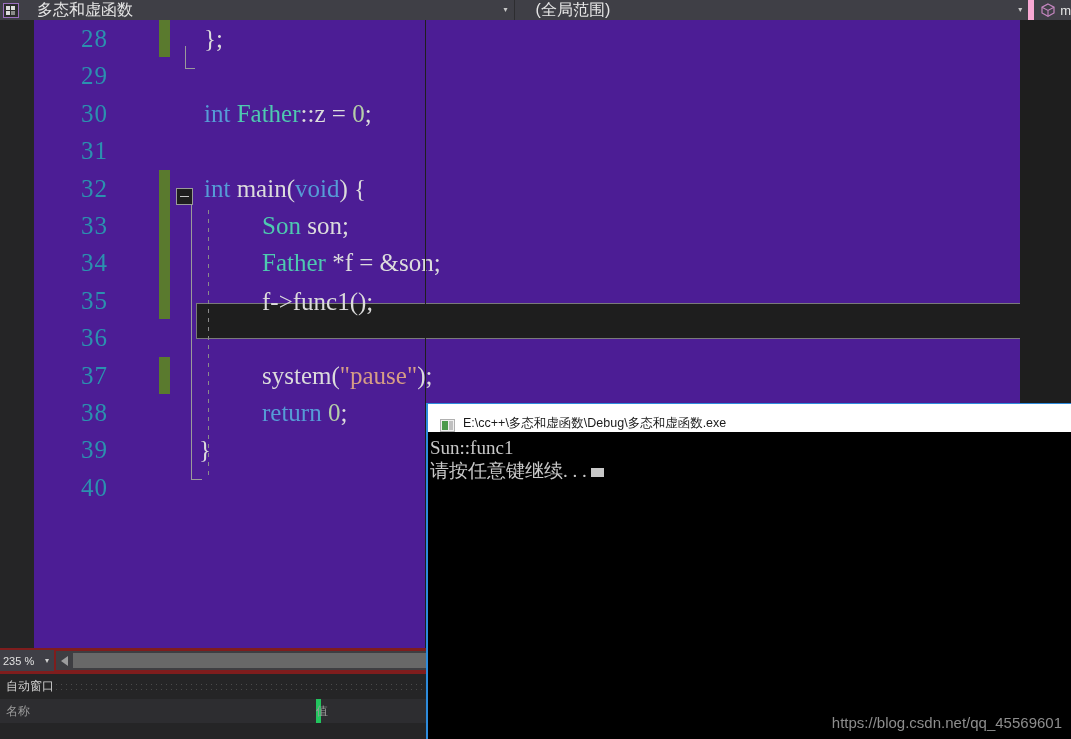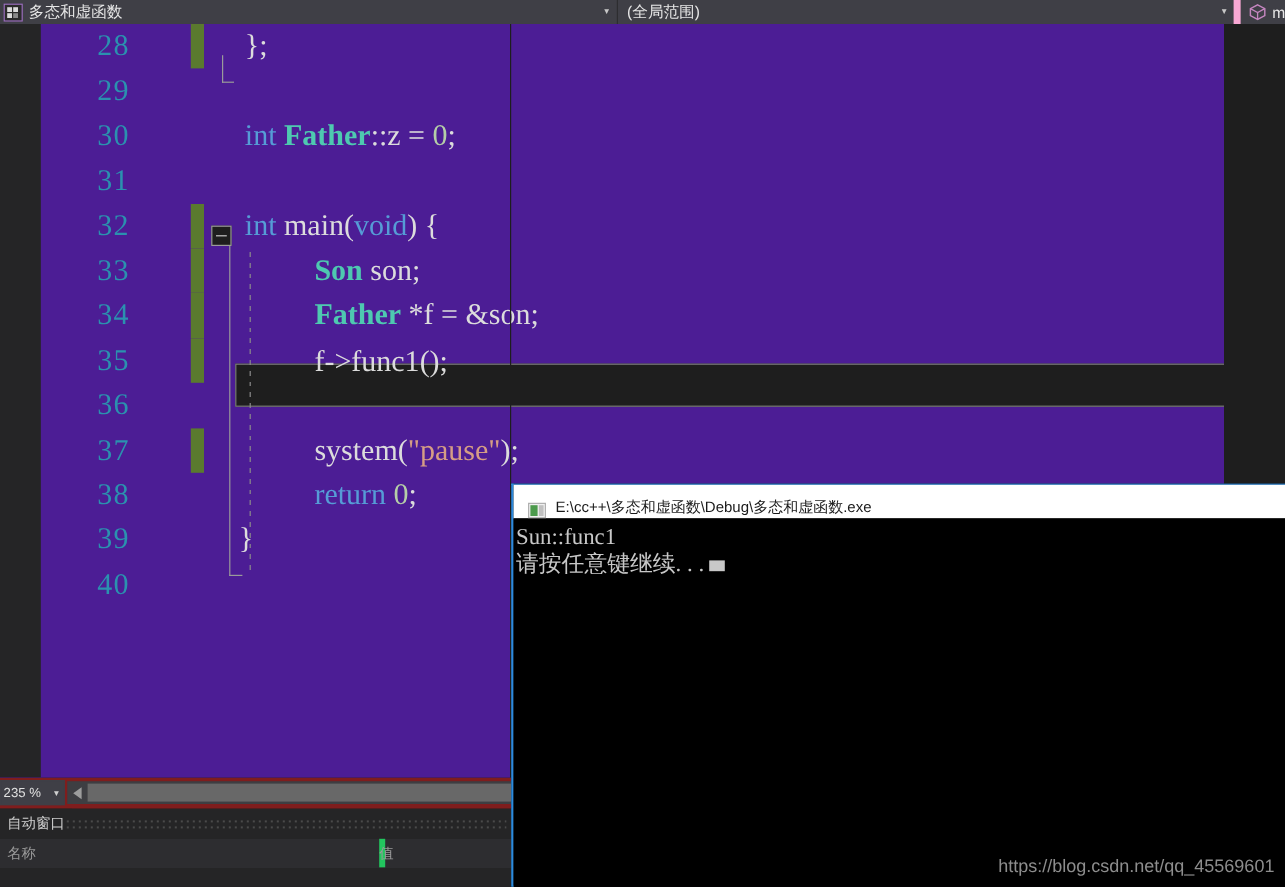--- a/index.html
+++ b/index.html
@@ -26,22 +26,22 @@
   .nav-icon-box{
     width:14px;height:13px;margin:0 5px 0 3px;flex:none;
     border:1px solid #9b6fbf;background:#2b2b2b;
     position:relative;overflow:hidden;
   }
   .nav-icon-box:before{
     content:"";position:absolute;left:2px;top:2px;width:4px;height:4px;
     background:#dcdcdc;box-shadow:5px 0 0 #dcdcdc,0 5px 0 #dcdcdc,5px 5px 0 #8a8a8a;
   }
   .nav-text{
-    color:#e6e6e6;font-size:13px;white-space:nowrap;overflow:hidden;
-    flex:1;line-height:20px;
+    color:#e6e6e6;font-size:16px;white-space:nowrap;overflow:hidden;
+    flex:1;line-height:20px;margin-left:13px;
   }
   .nav-caret{
     width:16px;flex:none;text-align:center;color:#c8c8c8;font-size:8px;line-height:20px;
   }
   #cube-icon{
     width:16px;height:16px;flex:none;margin-right:4px;position:relative;
   }
   #tb-m{color:#e6e6e6;font-size:13px;}
   #editor-full{
     position:absolute;left:0;top:20px;width:1020px;height:628px;
@@ -61,21 +61,21 @@
   .changebar{
     position:absolute;left:159px;width:11px;height:37.4px;background:#5a7a2e;
   }
   .codetext{
     position:absolute;left:176px;
     font-family:"Liberation Serif","DejaVu Serif",serif;
     font-size:25px;line-height:37.4px;white-space:pre;color:#dcdcdc;
     letter-spacing:0px;
   }
   .kw{color:#569cd6;}       
-  .typ{color:#4ec9b0;font-weight:bold;}      
+  .typ{color:#4ec9b0;}      
   .str{color:#d69d85;}      
   .num{color:#b5cea8;}      
   .pln{color:#dcdcdc;}
   .punc{color:#dcdcdc;}
 
   
   #fold-box{
     position:absolute;left:176px;top:168px;width:17px;height:17px;
     border:1px solid #9a9a9a;background:#1e1e1e;box-sizing:border-box;
   }

